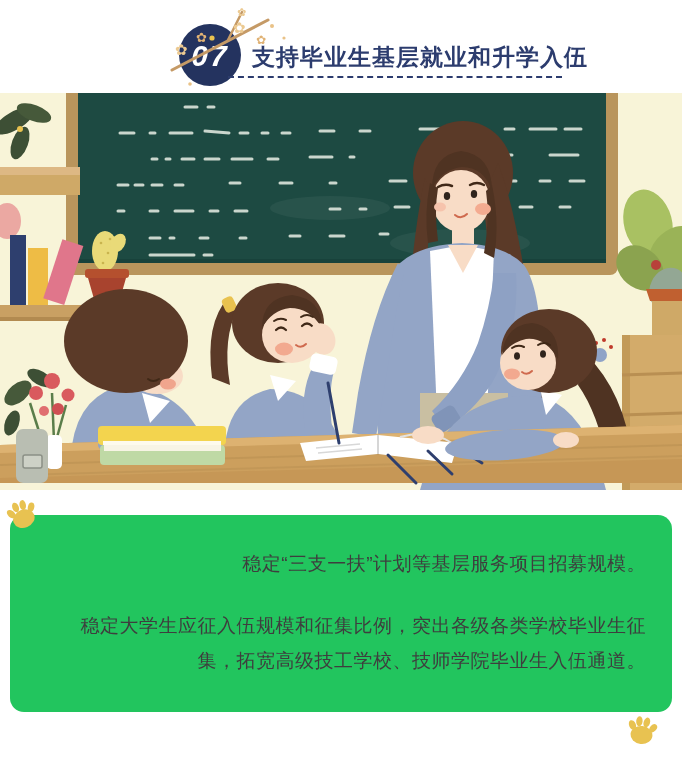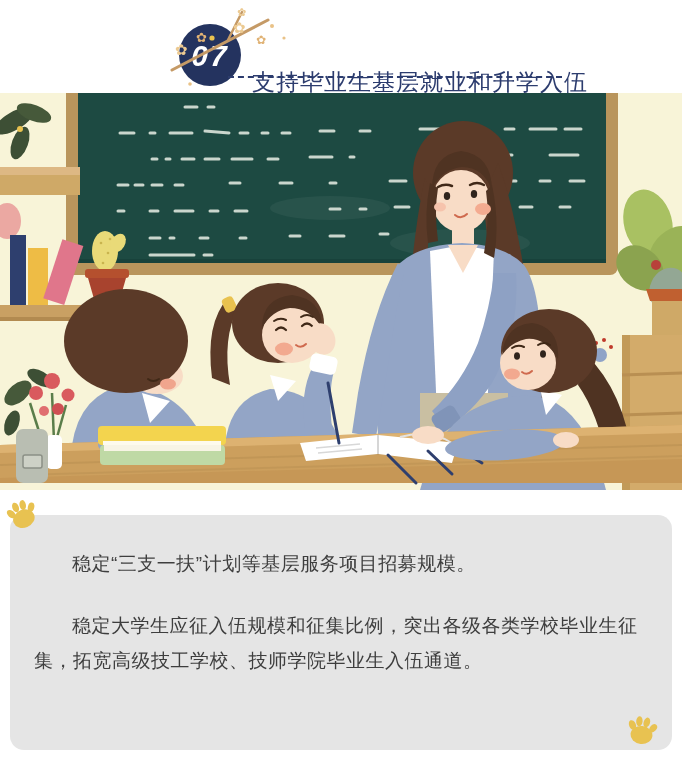--- a/index.html
+++ b/index.html
@@ -2,31 +2,31 @@
 <html><head>
 <meta charset="utf-8">
 <style>
   * { margin:0; padding:0; box-sizing:border-box; }
   body { background:#ffffff; font-family:"Liberation Sans","DejaVu Sans",sans-serif; }
   .page { position:relative; width:682px; height:761px; background:#ffffff; overflow:hidden; }
 
   
   .header { position:absolute; left:0; top:0; width:682px; height:93px; }
   .header-svg { position:absolute; left:0; top:0; }
-  .page-title { position:absolute; left:252px; top:42px; font-size:23px; font-weight:normal;
-    color:#2c3c6e; letter-spacing:1px; white-space:nowrap;margin-top:25px; }
+  .page-title { position:absolute; left:252px; top:42px; font-size:23px; font-weight:bold;
+    color:#2c3c6e; letter-spacing:1px; white-space:nowrap; }
   .title-dash { position:absolute; left:228px; top:76px; width:334px; height:0;
     border-bottom:2px dashed #2c3c6e; }
 
   
   .illustration { position:absolute; left:0; top:93px; width:682px; height:397px; }
 
   
-  .panel { position:absolute; left:10px; top:515px; width:662px; height:235px;
-    background:#e5e5e5; border-radius:14px; padding:31px 26px 20px 24px; }
+  .panel { position:absolute; left:10px; top:515px; width:662px; height:197px;
+    background:#22c55e; border-radius:14px; padding:31px 26px 20px 24px;text-align:right; }
   .panel p { font-size:19px; line-height:1.85; color:#3e3e3e; text-indent:2em;
     margin-bottom:27px; letter-spacing:0.5px; }
   .panel p:last-child { margin-bottom:0; }
 
   .paw { position:absolute; }
   .paw-tl { left:0px; top:490px; }
   .paw-br { left:620px; top:706px; }
 </style>
 </head>
 <body>

